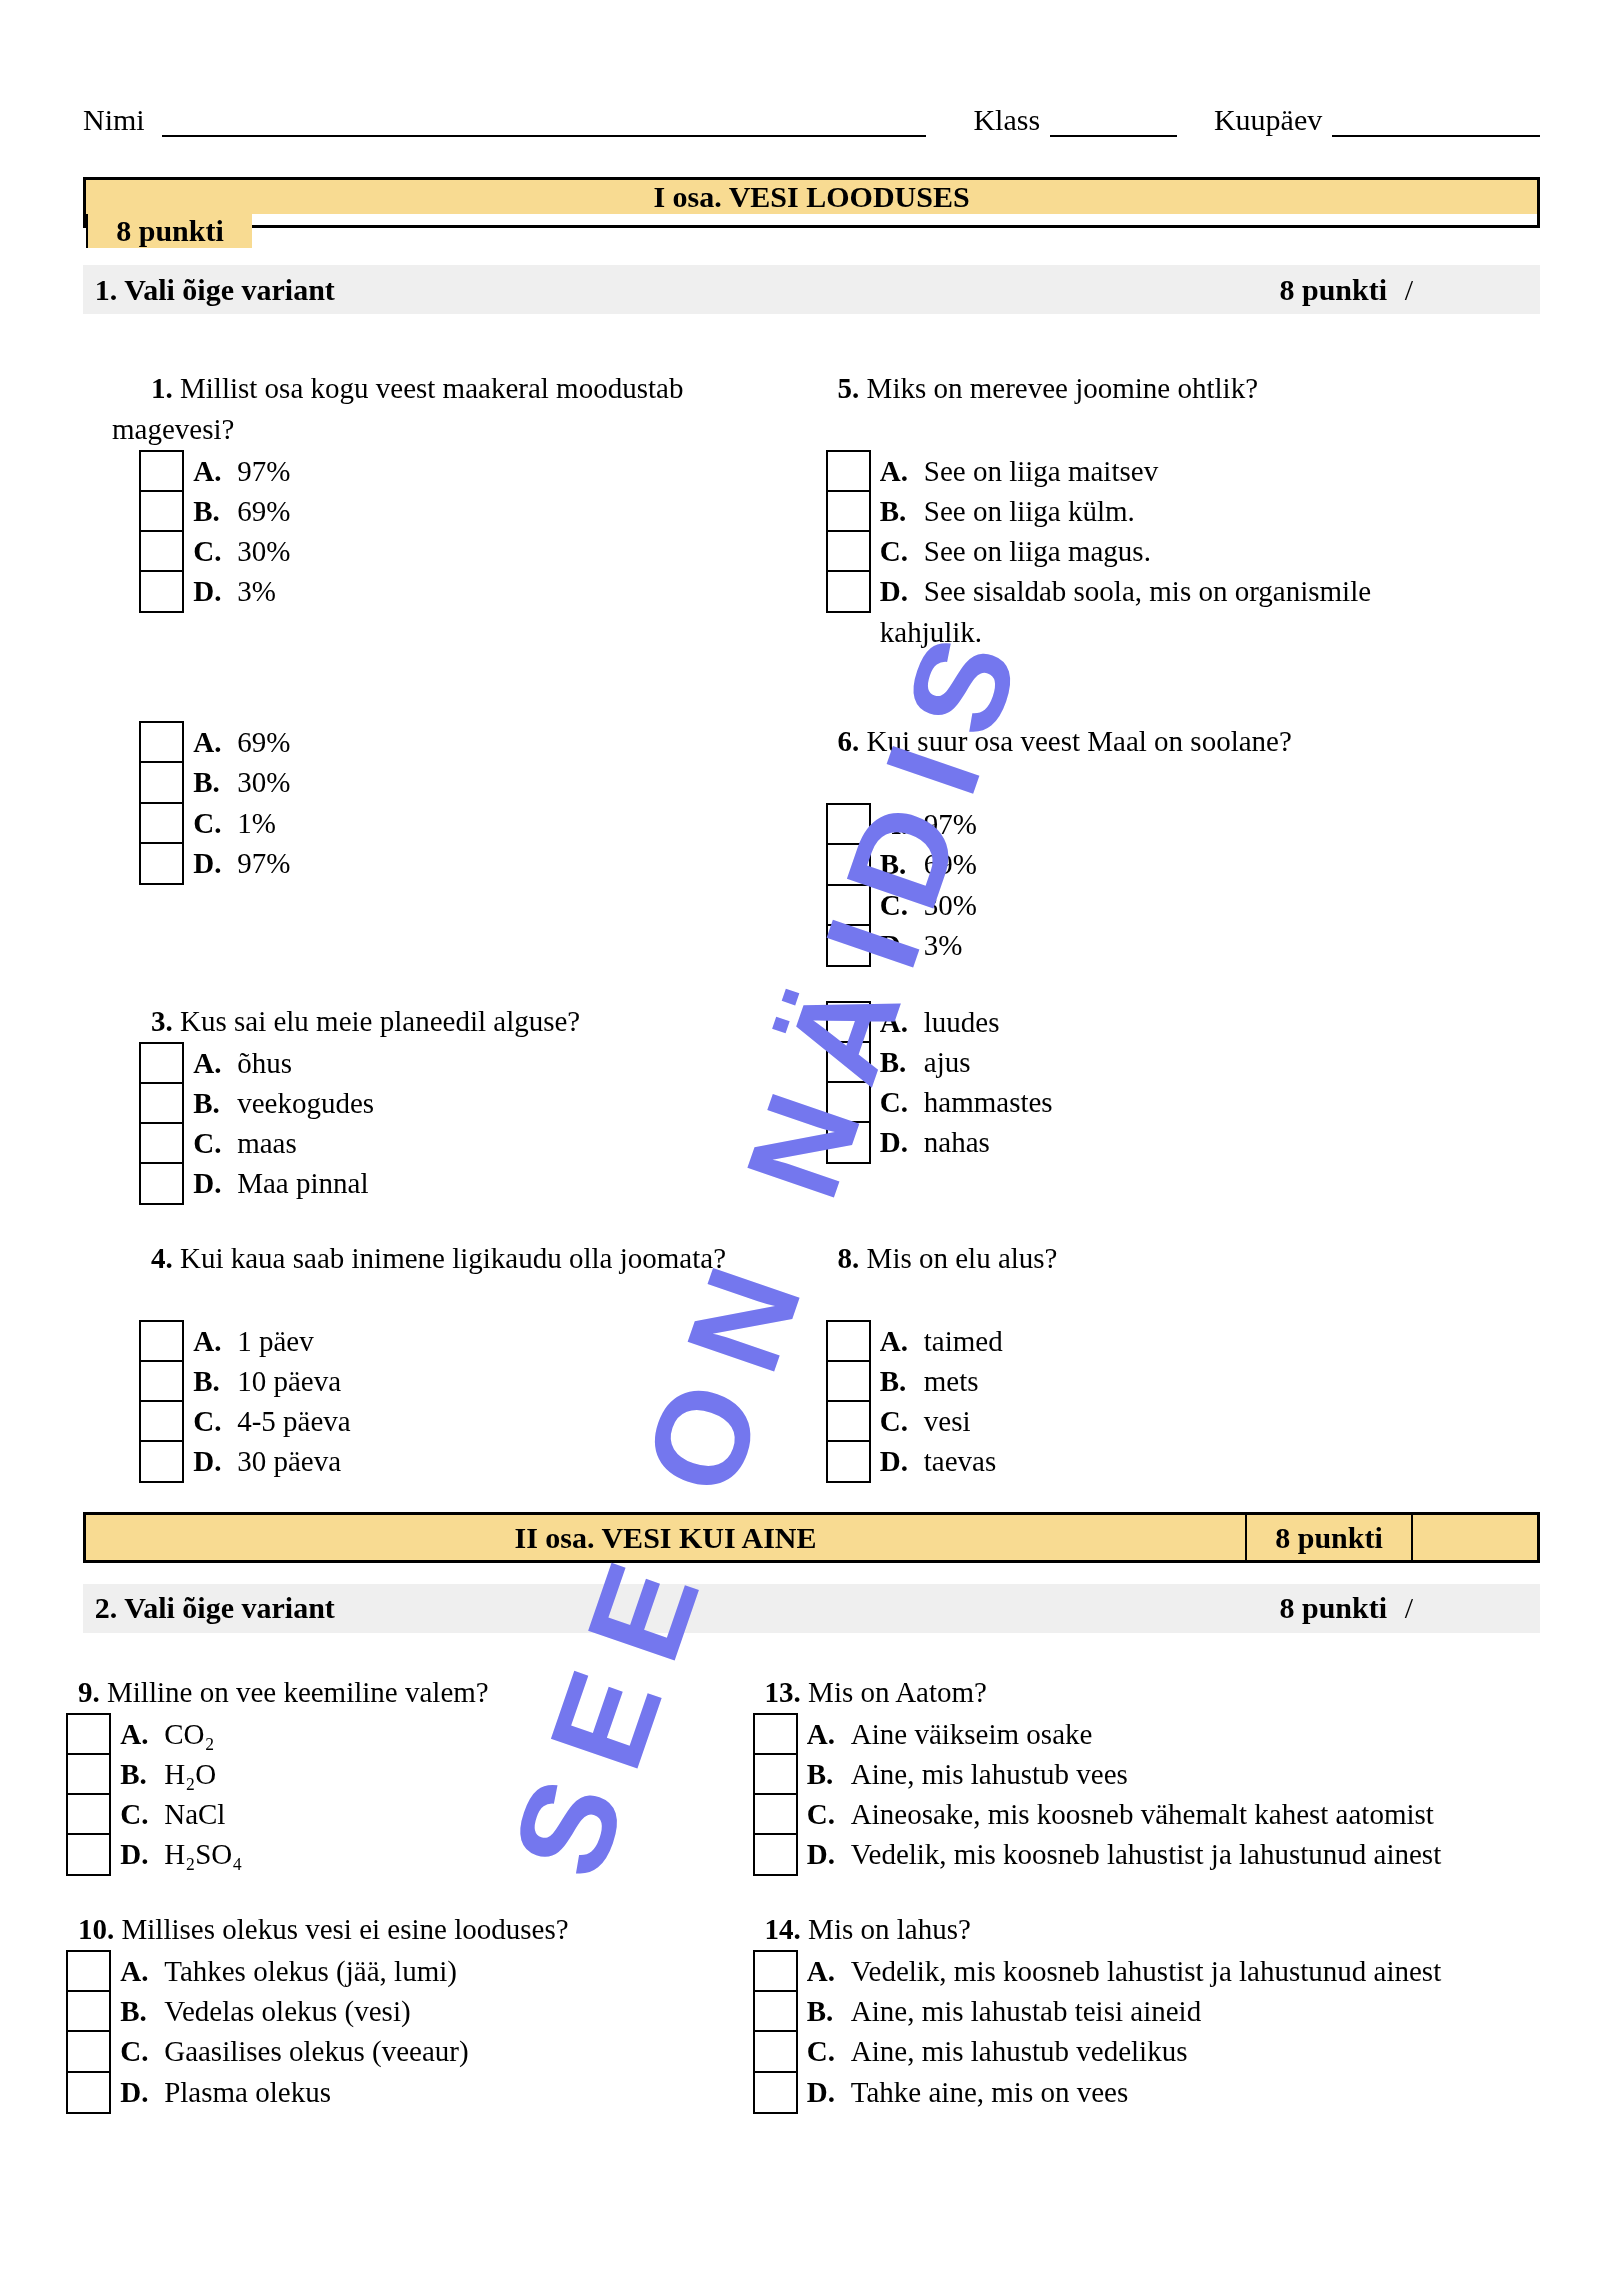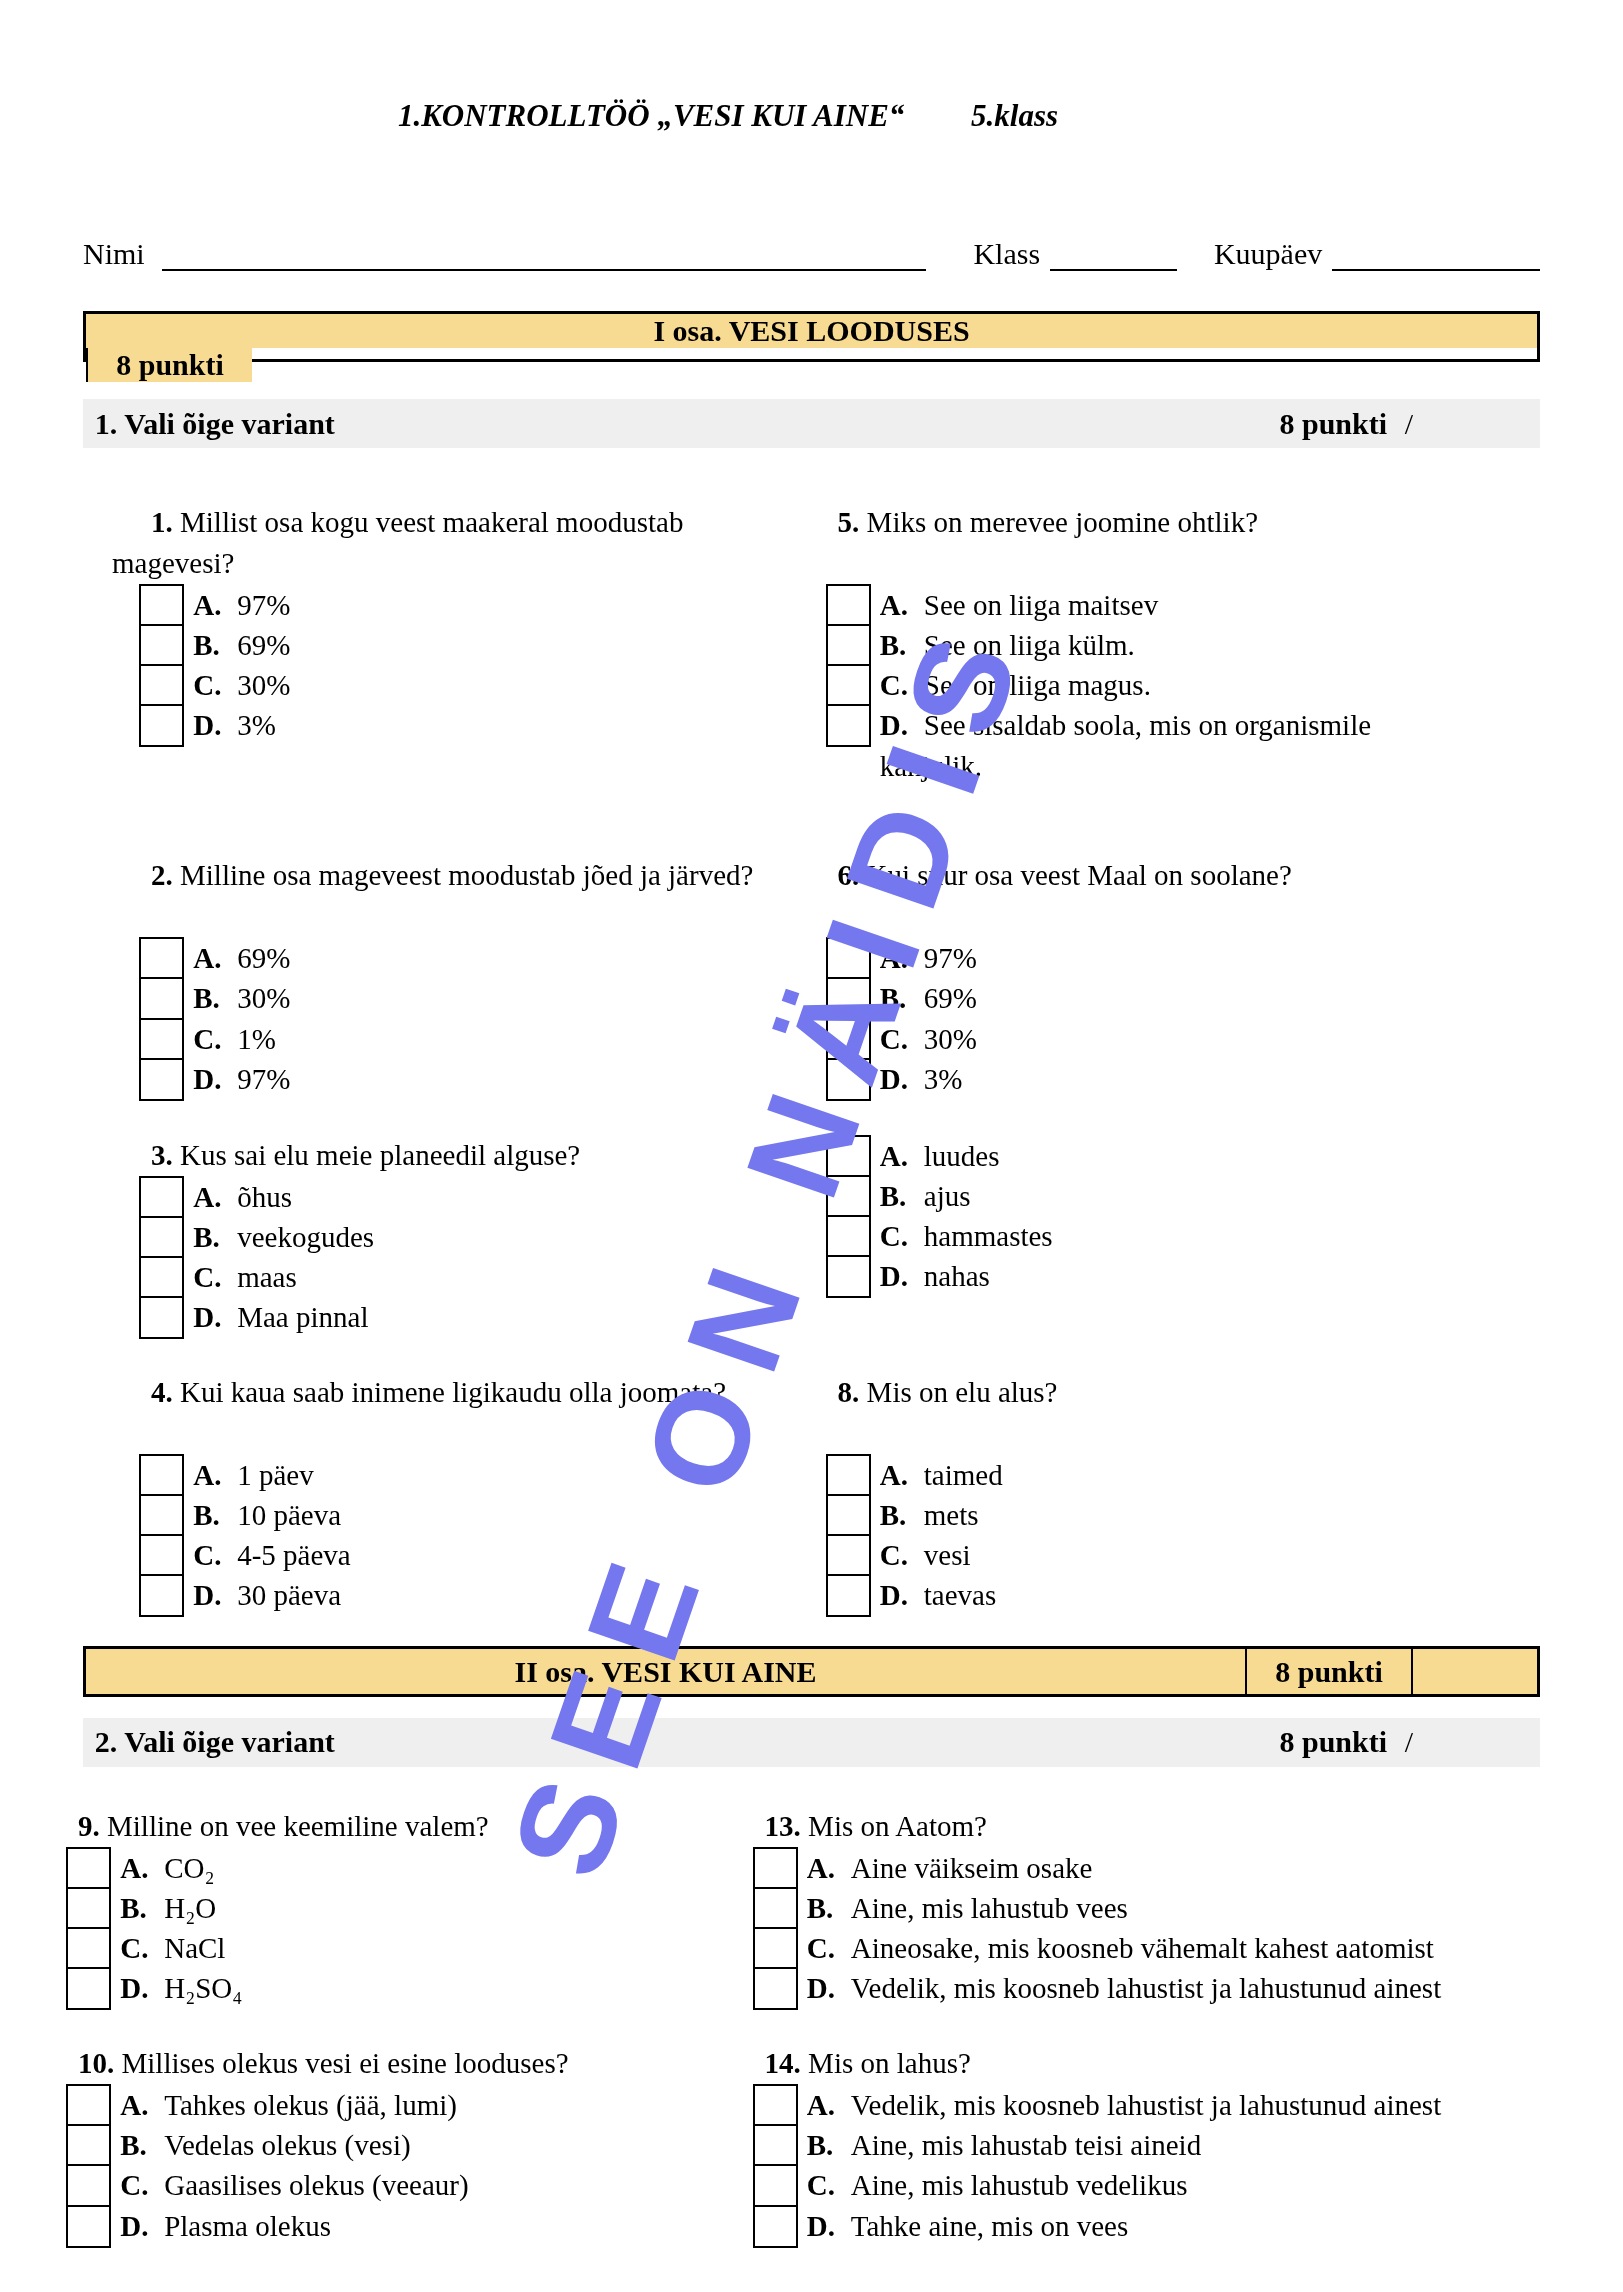--- a/index.html
+++ b/index.html
@@ -117,24 +117,20 @@
     white-space:nowrap;
     pointer-events:none;
     z-index:50;
   }
 </style>
 </head>
 <body>
 
 <div class="page" style="--yellow: #F8DB92; --gray: #EFEFEF; --wm: #7477EE;">
 
-  <div class="title-row">
-    <span>1.KONTROLLTÖÖ „VESI KUI AINE“</span>
-    <span class="title-right">5.klass</span>
-  </div>
 
   <div class="name-row">
     <span class="lbl">Nimi</span>
     <span class="uline name-line"></span>
     <span class="lbl">Klass</span>
     <span class="uline class-line"></span>
     <span class="lbl">Kuupäev</span>
     <span class="uline date-line"></span>
   </div>
 
@@ -195,21 +191,20 @@
                     <span class="cb"></span>
                     <div class="opt-par"><b class="opt-letter">D.</b>See sisaldab soola, mis on organismile kahjulik.</div>
                   </div>
                 </div>
               </div>
             </div>
           </div>
           <div class="qrow" style="margin-top: 68px;">
             <div class="qcell">
               <div class="question">
-                <div class="q-header" style="min-height: 82px;"><b class="q-num">2.</b><span> Milline osa </span><b class="q-bold">mageveest</b><span> moodustab jõed ja järved?</span></div>
                 <div class="q-body">
                   <div class="opt-row">
                     <span class="cb"></span>
                     <div class="opt-par"><b class="opt-letter">A.</b>69%</div>
                   </div>
                   <div class="opt-row">
                     <span class="cb"></span>
                     <div class="opt-par"><b class="opt-letter">B.</b>30%</div>
                   </div>
                   <div class="opt-row">

